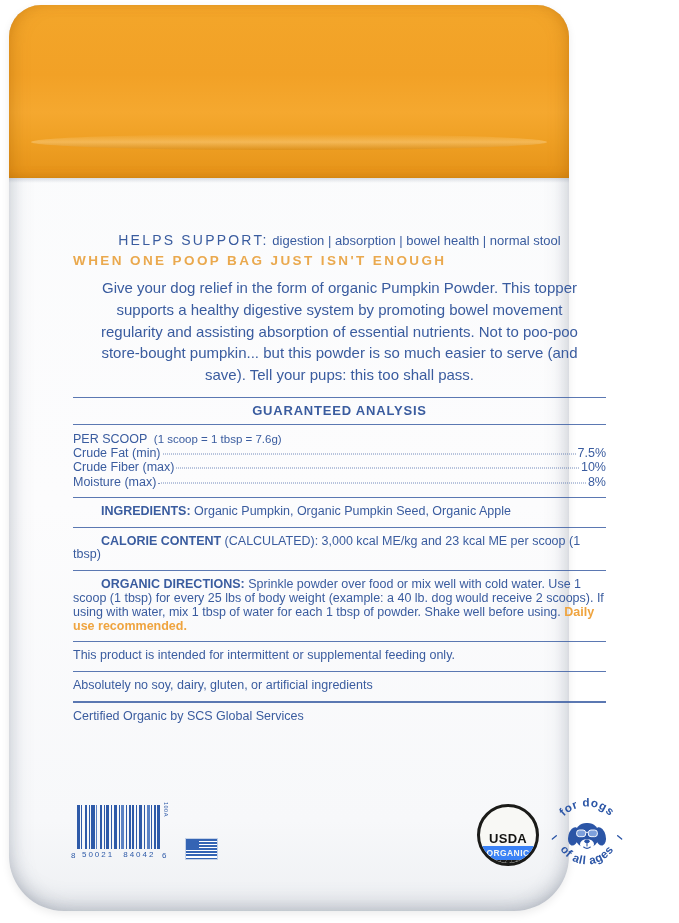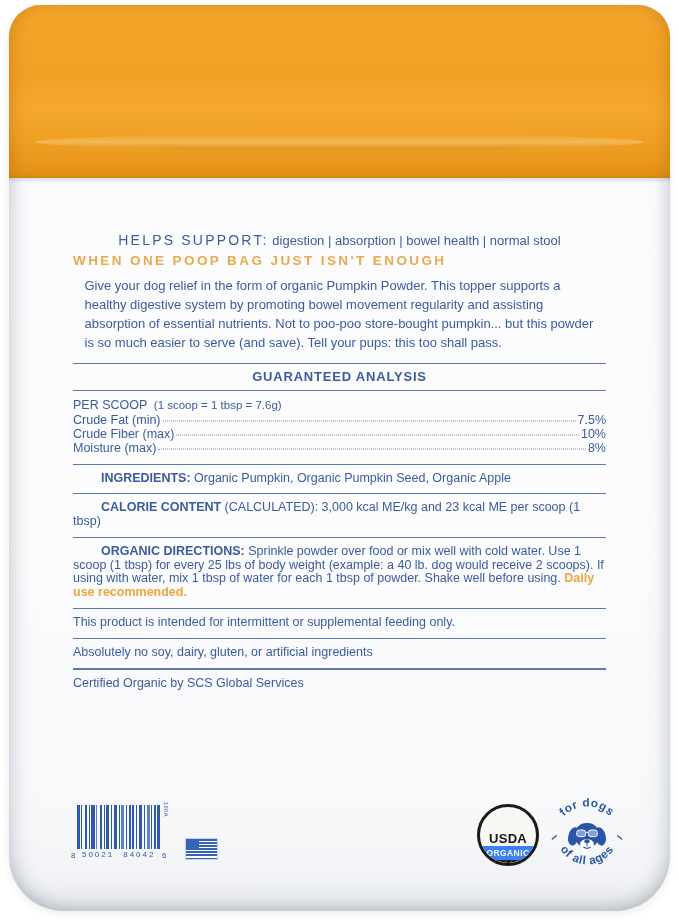--- a/index.html
+++ b/index.html
@@ -3,21 +3,21 @@
 <meta charset="utf-8">
 <style>
   html,body{margin:0;padding:0;}
   body{
     width:679px;height:923px;position:relative;background:#ffffff;
     font-family:"Liberation Sans","DejaVu Sans",sans-serif;
     -webkit-font-smoothing:antialiased;overflow:hidden;
   }
   
   .bag{
-    position:absolute;left:9px;top:5px;width:661px;height:906px;
+    position:absolute;left:9px;top:5px;width:560px;height:906px;
     border-radius:32px 32px 55px 55px;
     background:linear-gradient(180deg,#f2f3f6 0%,#fafbfc 6%,#fcfcfd 55%,#f7f8fa 90%,#eef0f3 100%);
     box-shadow:inset 14px 0 22px -14px rgba(90,100,120,.35),
                inset -14px 0 22px -14px rgba(90,100,120,.35),
                inset 0 -18px 24px -16px rgba(90,100,120,.4),
                0 3px 8px rgba(0,0,0,.08);
   }
   .bag-top{
     position:absolute;left:0;top:0;right:0;height:173px;
     border-radius:32px 32px 0 0;
@@ -37,21 +37,21 @@
   .content{
     position:absolute;left:64px;top:173px;width:533px;color:#3a5c9f;
   }
   .rule{border:0;border-top:1px solid rgba(62,96,165,.85);margin:0;}
   .rule.thick{border-top-width:1.4px;}
 
   .helps{margin-top:54px;text-align:center;font-size:13px;}
   .helps .label{font-size:14px;letter-spacing:2.2px;}
   .tagline{margin-top:5px;text-align:left;font-size:13.5px;font-weight:700;
     letter-spacing:2.4px;color:#eaa94e;}
-  .desc{margin:9px auto 0;width:510px;font-size:13px;line-height:1.45;}
+  .desc{margin:9px auto 0;width:510px;text-align:center;font-size:15px;line-height:1.45;}
 
   .ga-block{margin-top:11px;}
   .ga-title{text-align:center;font-weight:700;font-size:13px;letter-spacing:.8px;padding:5px 0 6px;}
   .ga-table{padding:7px 0 8px;font-size:12.5px;line-height:14.3px;}
   .ga-head .note{font-size:11.5px;}
   .ga-row{display:flex;align-items:baseline;}
   .ga-row .dots{flex:1;border-bottom:1.8px dotted rgba(58,92,159,.7);margin:0 2px;transform:translateY(-2.5px);}
 
   .sec{padding:7px 0 8px;font-size:12.5px;line-height:1.1;}
   .sec.multi{line-height:13.8px;}

